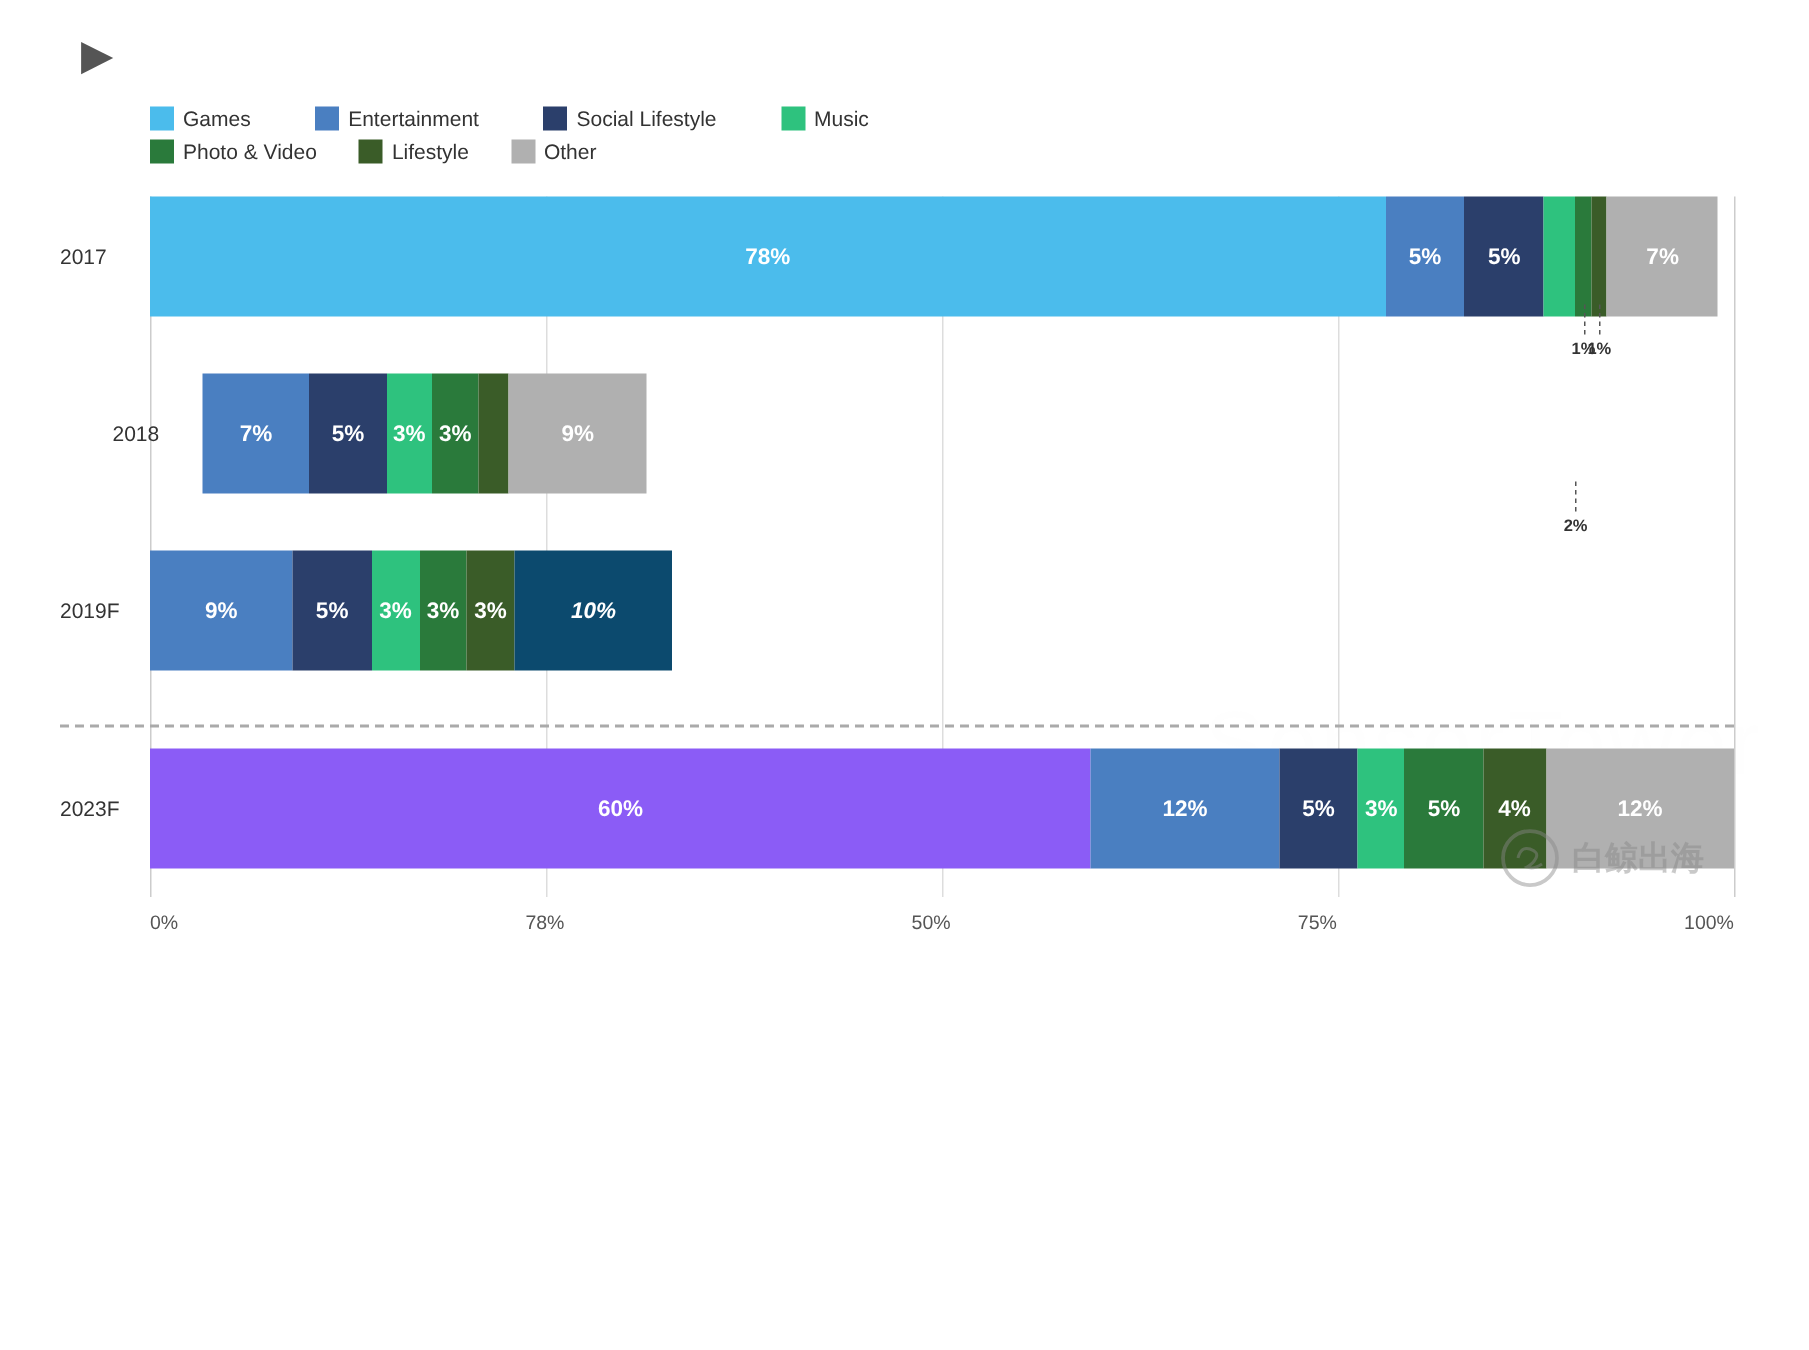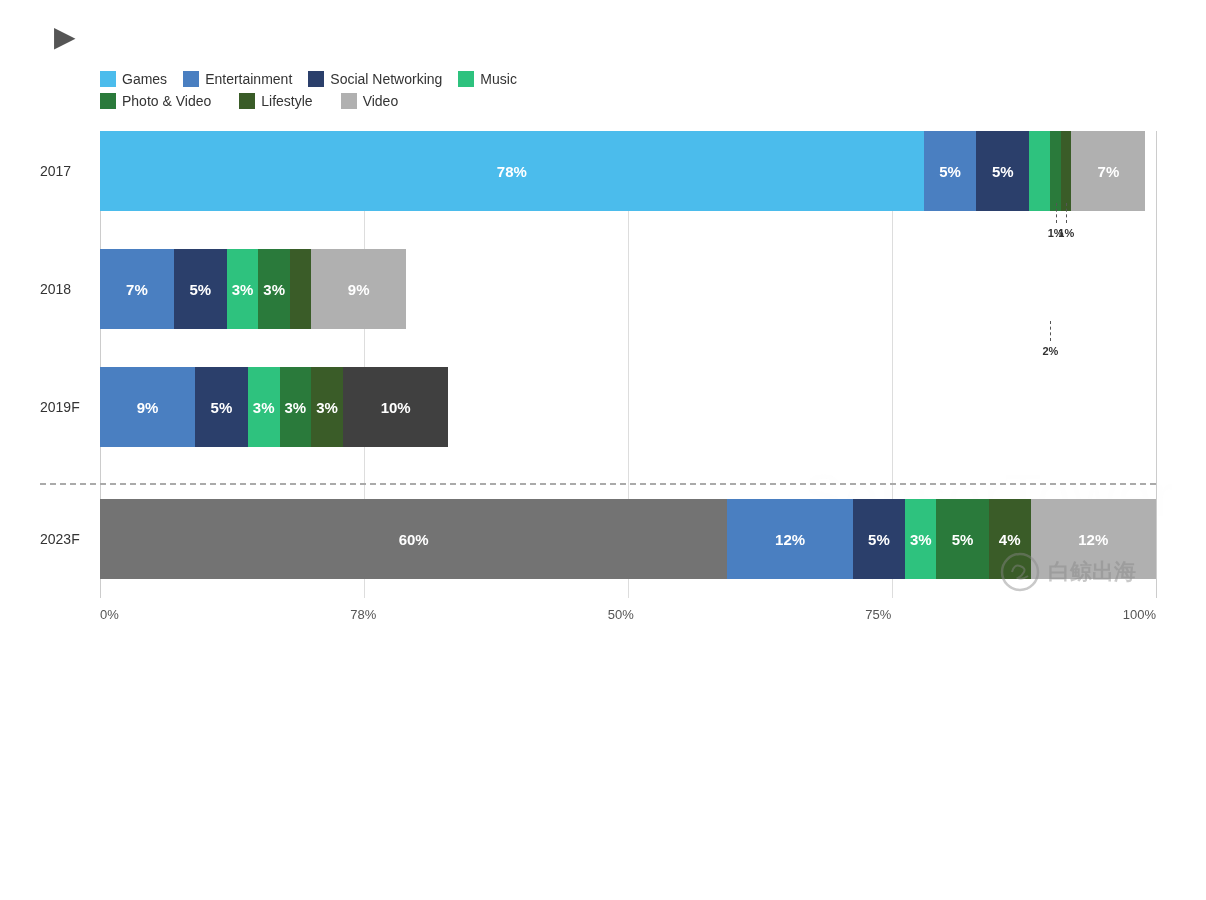--- a/index.html
+++ b/index.html
@@ -124,50 +124,50 @@
 
 <div class="container">
 
   <div class="header">
     <span class="app-store-title"></span>
     <span class="arrow">▶</span>
     <span class="subtitle"></span>
   </div>
 
   <div class="legend" id="legend-container">
-      <div style="display: flex; gap: 16px; width: 100%;">
+      <div style="display: flex; gap: 43px; width: 100%;">
         <div class="legend-item">
           <div class="legend-box" style="background:#4bbcec;"></div>
           <span>Games</span>
         </div>
         <div class="legend-item">
           <div class="legend-box" style="background:#4a7fc1;"></div>
           <span>Entertainment</span>
         </div>
         <div class="legend-item">
           <div class="legend-box" style="background:#2b3f6b;"></div>
-          <span>Social Networking</span>
+          <span>Social Lifestyle</span>
         </div>
         <div class="legend-item">
           <div class="legend-box" style="background:#2ec27e;"></div>
           <span>Music</span>
         </div>
       </div>
       <div style="display: flex; gap: 28px; width: 100%; text-align: center;">
         <div class="legend-item">
           <div class="legend-box" style="background:#2a7a3b;"></div>
           <span>Photo &amp; Video</span>
         </div>
         <div class="legend-item">
           <div class="legend-box" style="background:#3a5c28;"></div>
           <span>Lifestyle</span>
         </div>
         <div class="legend-item">
           <div class="legend-box" style="background:#b0b0b0;"></div>
-          <span>Video</span>
+          <span>Other</span>
         </div>
       </div>
     </div>
 
   <div class="chart-wrapper">
 
     <div class="watermark">
       <span style="font-size:60px; opacity:0.15; color:#aaa; position:absolute; left:200px; top:84px; font-weight:300; letter-spacing:2px; white-space:nowrap;">SensorTower</span>
     </div>
 
@@ -207,21 +207,21 @@
                 <span class="bar-label" style="color: white;">7%</span>
               </div>
             </div>
           </div>
           <div style="height: 38px; position: relative;">
       <div style="position:absolute; left:90.5%; bottom:26px; width:1px; height:20px; border-left:1px dashed #555;"></div>
       <div style="position:absolute; left:90.5%; bottom:10px; transform:translateX(-50%); font-size:11px; color:#333; font-weight:600;">1%</div>
       <div style="position:absolute; left:91.5%; bottom:26px; width:1px; height:20px; border-left:1px dashed #555;"></div>
       <div style="position:absolute; left:91.5%; bottom:10px; transform:translateX(-50%); font-size:11px; color:#333; font-weight:600;">1%</div>
     </div>
-          <div style="position: relative; margin-bottom: 0px;">
+          <div style="position: relative; margin-bottom: 0px; margin-left: 35px;">
             <div class="year-label" style="top: 50%; transform: translateY(-50%);">2018</div>
             <div class="bar-container">
               <div class="bar-segment" style="width: 7%; background: rgb(74, 127, 193);">
                 <span class="bar-label" style="color: white;">7%</span>
               </div>
               <div class="bar-segment" style="width: 5%; background: rgb(43, 63, 107);">
                 <span class="bar-label" style="color: white;">5%</span>
               </div>
               <div class="bar-segment" style="width: 3%; background: rgb(46, 194, 126);">
                 <span class="bar-label" style="color: white;">3%</span>
@@ -252,33 +252,33 @@
               </div>
               <div class="bar-segment" style="width: 3%; background: rgb(46, 194, 126);">
                 <span class="bar-label" style="color: white;">3%</span>
               </div>
               <div class="bar-segment" style="width: 3%; background: rgb(42, 122, 59);">
                 <span class="bar-label" style="color: white;">3%</span>
               </div>
               <div class="bar-segment" style="width: 3%; background: rgb(58, 92, 40);">
                 <span class="bar-label" style="color: white;">3%</span>
               </div>
-              <div class="bar-segment" style="width: 10%; background: #404040;">
+              <div class="bar-segment" style="width: 10%; background: #0c4a6e; font-style: italic;">
                 <span class="bar-label" style="color: white;">10%</span>
               </div>
             </div>
           </div>
           <div style="height: 20px;"></div>
           <div style="height: 32px; position: relative;">
             <div style="position:absolute; left:-60px; right:0; top:50%; border-top:2px dashed #aaa;"></div>
           </div>
           <div style="position: relative; margin-bottom: 0px;">
             <div class="year-label" style="top: 50%; transform: translateY(-50%);">2023F</div>
             <div class="bar-container">
-              <div class="bar-segment" style="width: 60%; background: #737373;">
+              <div class="bar-segment" style="width: 60%; background: #8b5cf6;">
                 <span class="bar-label" style="color: white;">60%</span>
               </div>
               <div class="bar-segment" style="width: 12%; background: rgb(74, 127, 193);">
                 <span class="bar-label" style="color: white;">12%</span>
               </div>
               <div class="bar-segment" style="width: 5%; background: rgb(43, 63, 107);">
                 <span class="bar-label" style="color: white;">5%</span>
               </div>
               <div class="bar-segment" style="width: 3%; background: rgb(46, 194, 126);">
                 <span class="bar-label" style="color: white;">3%</span>

